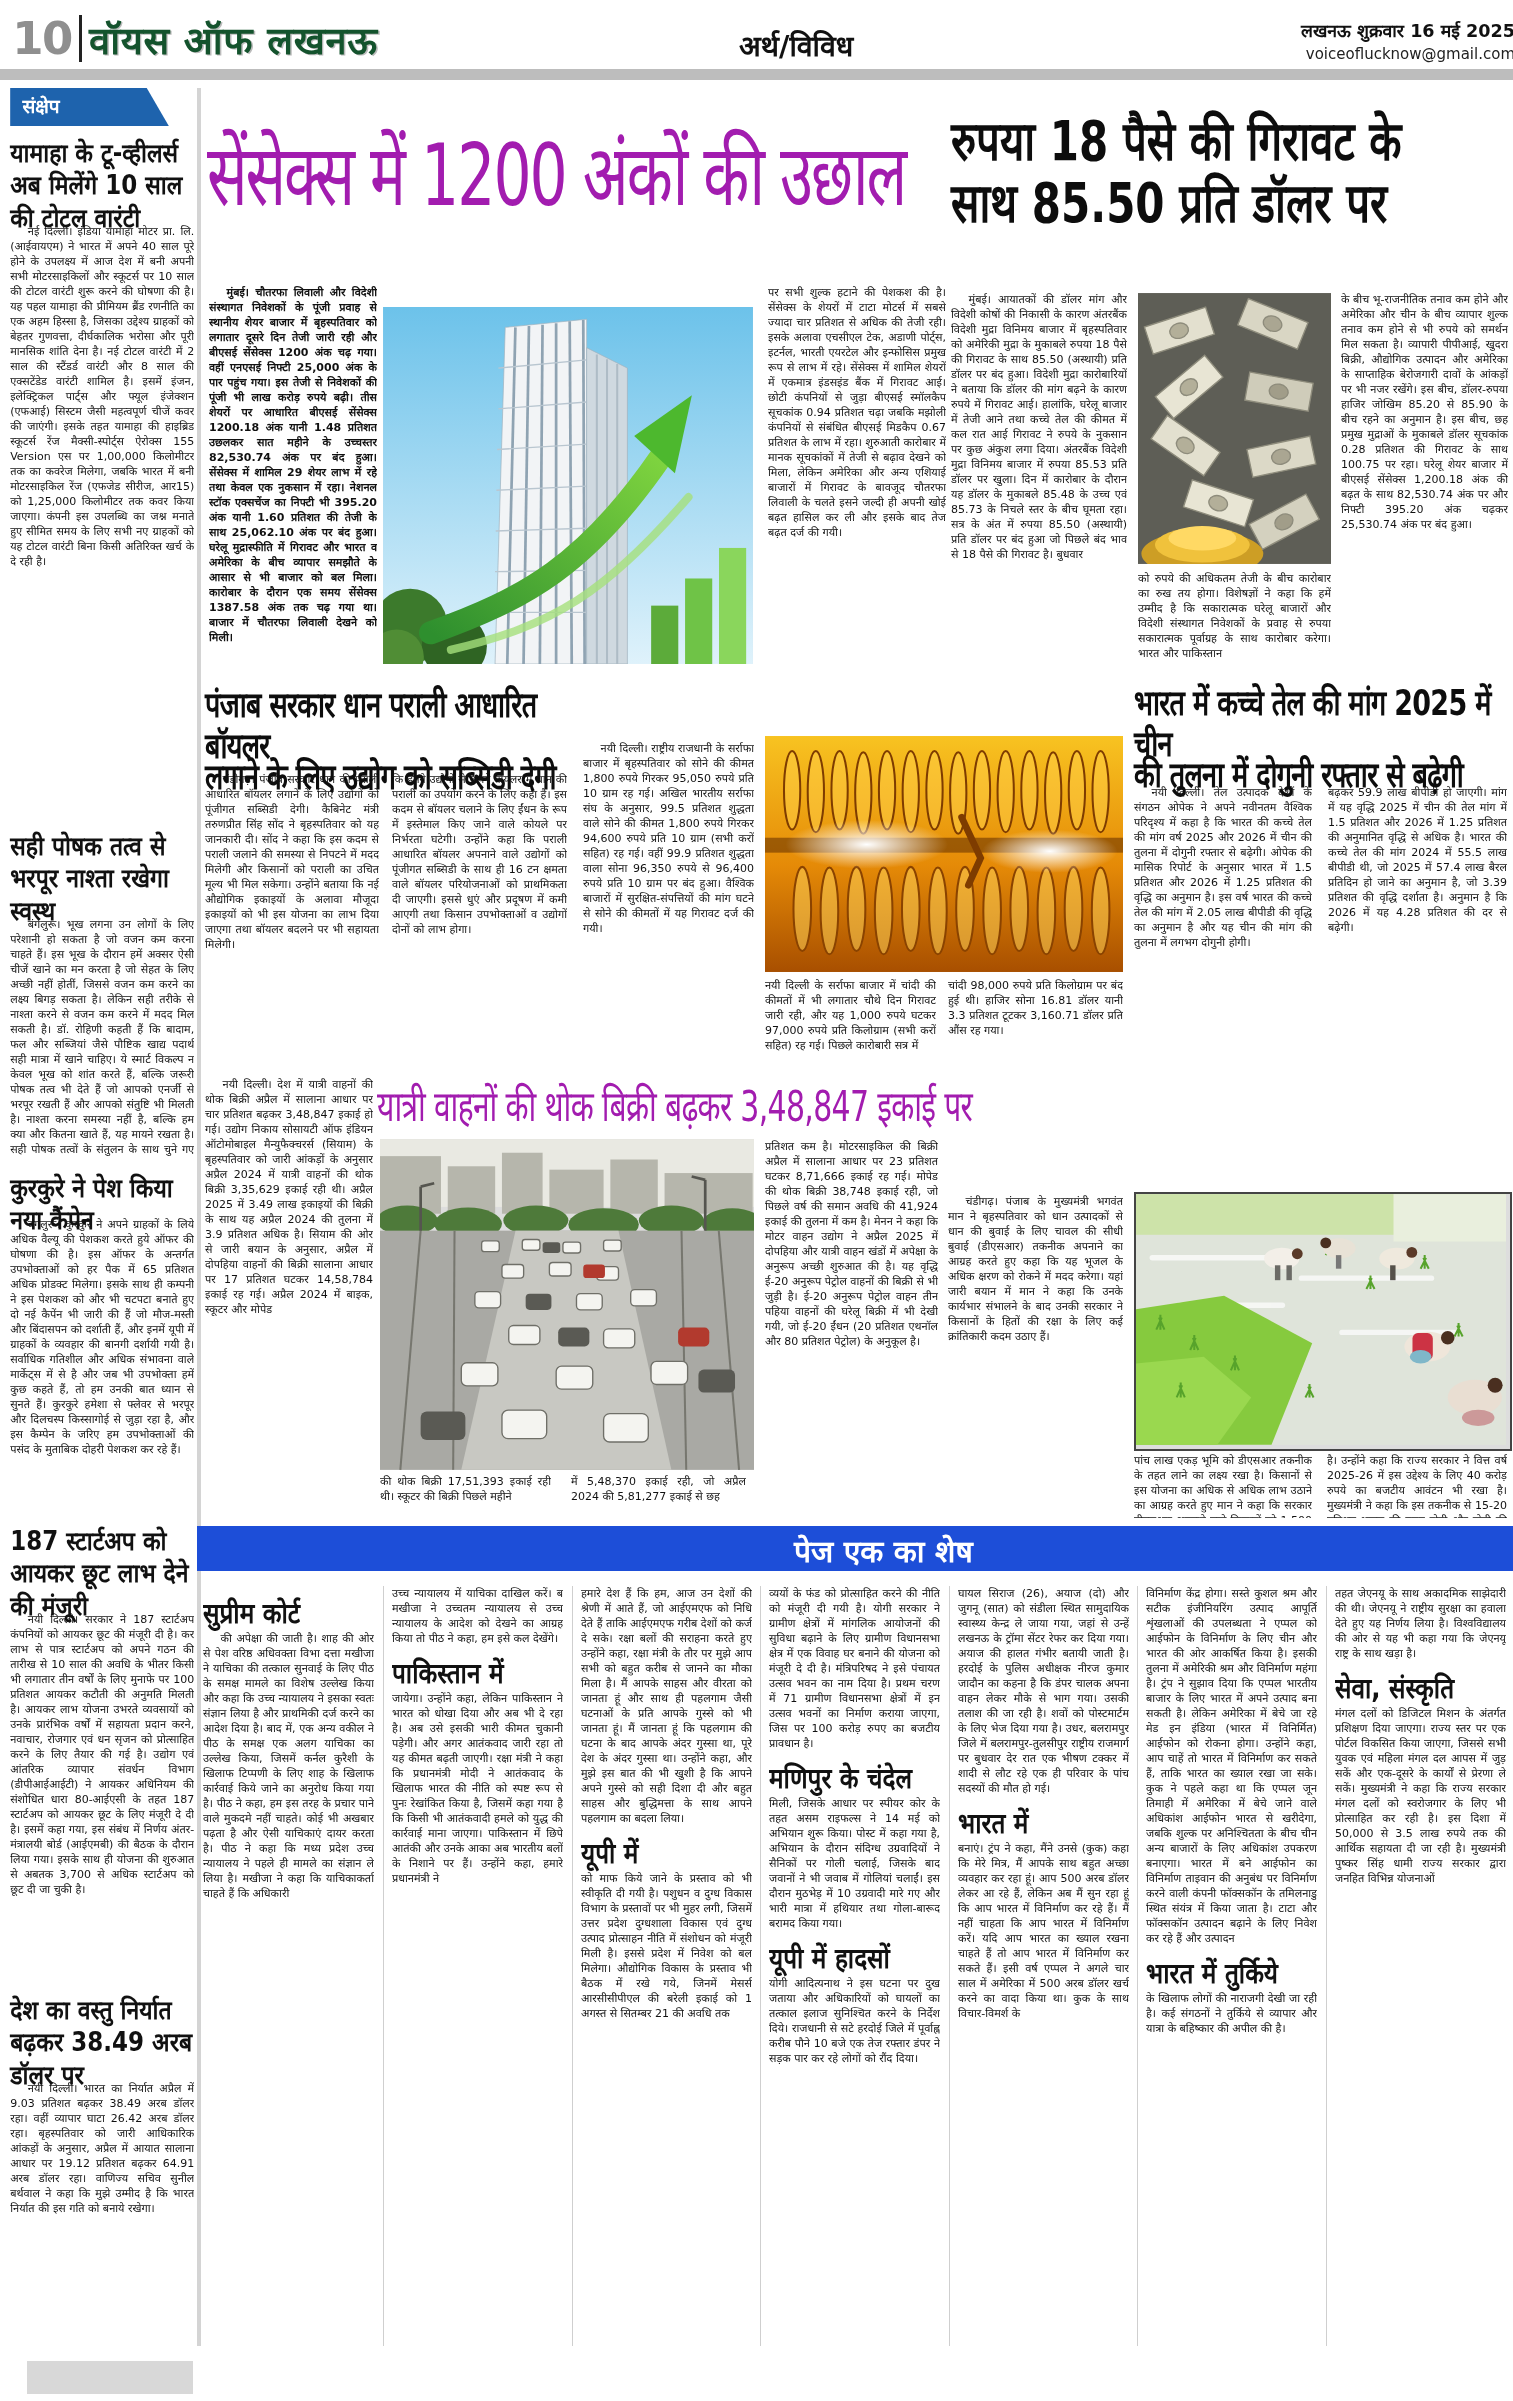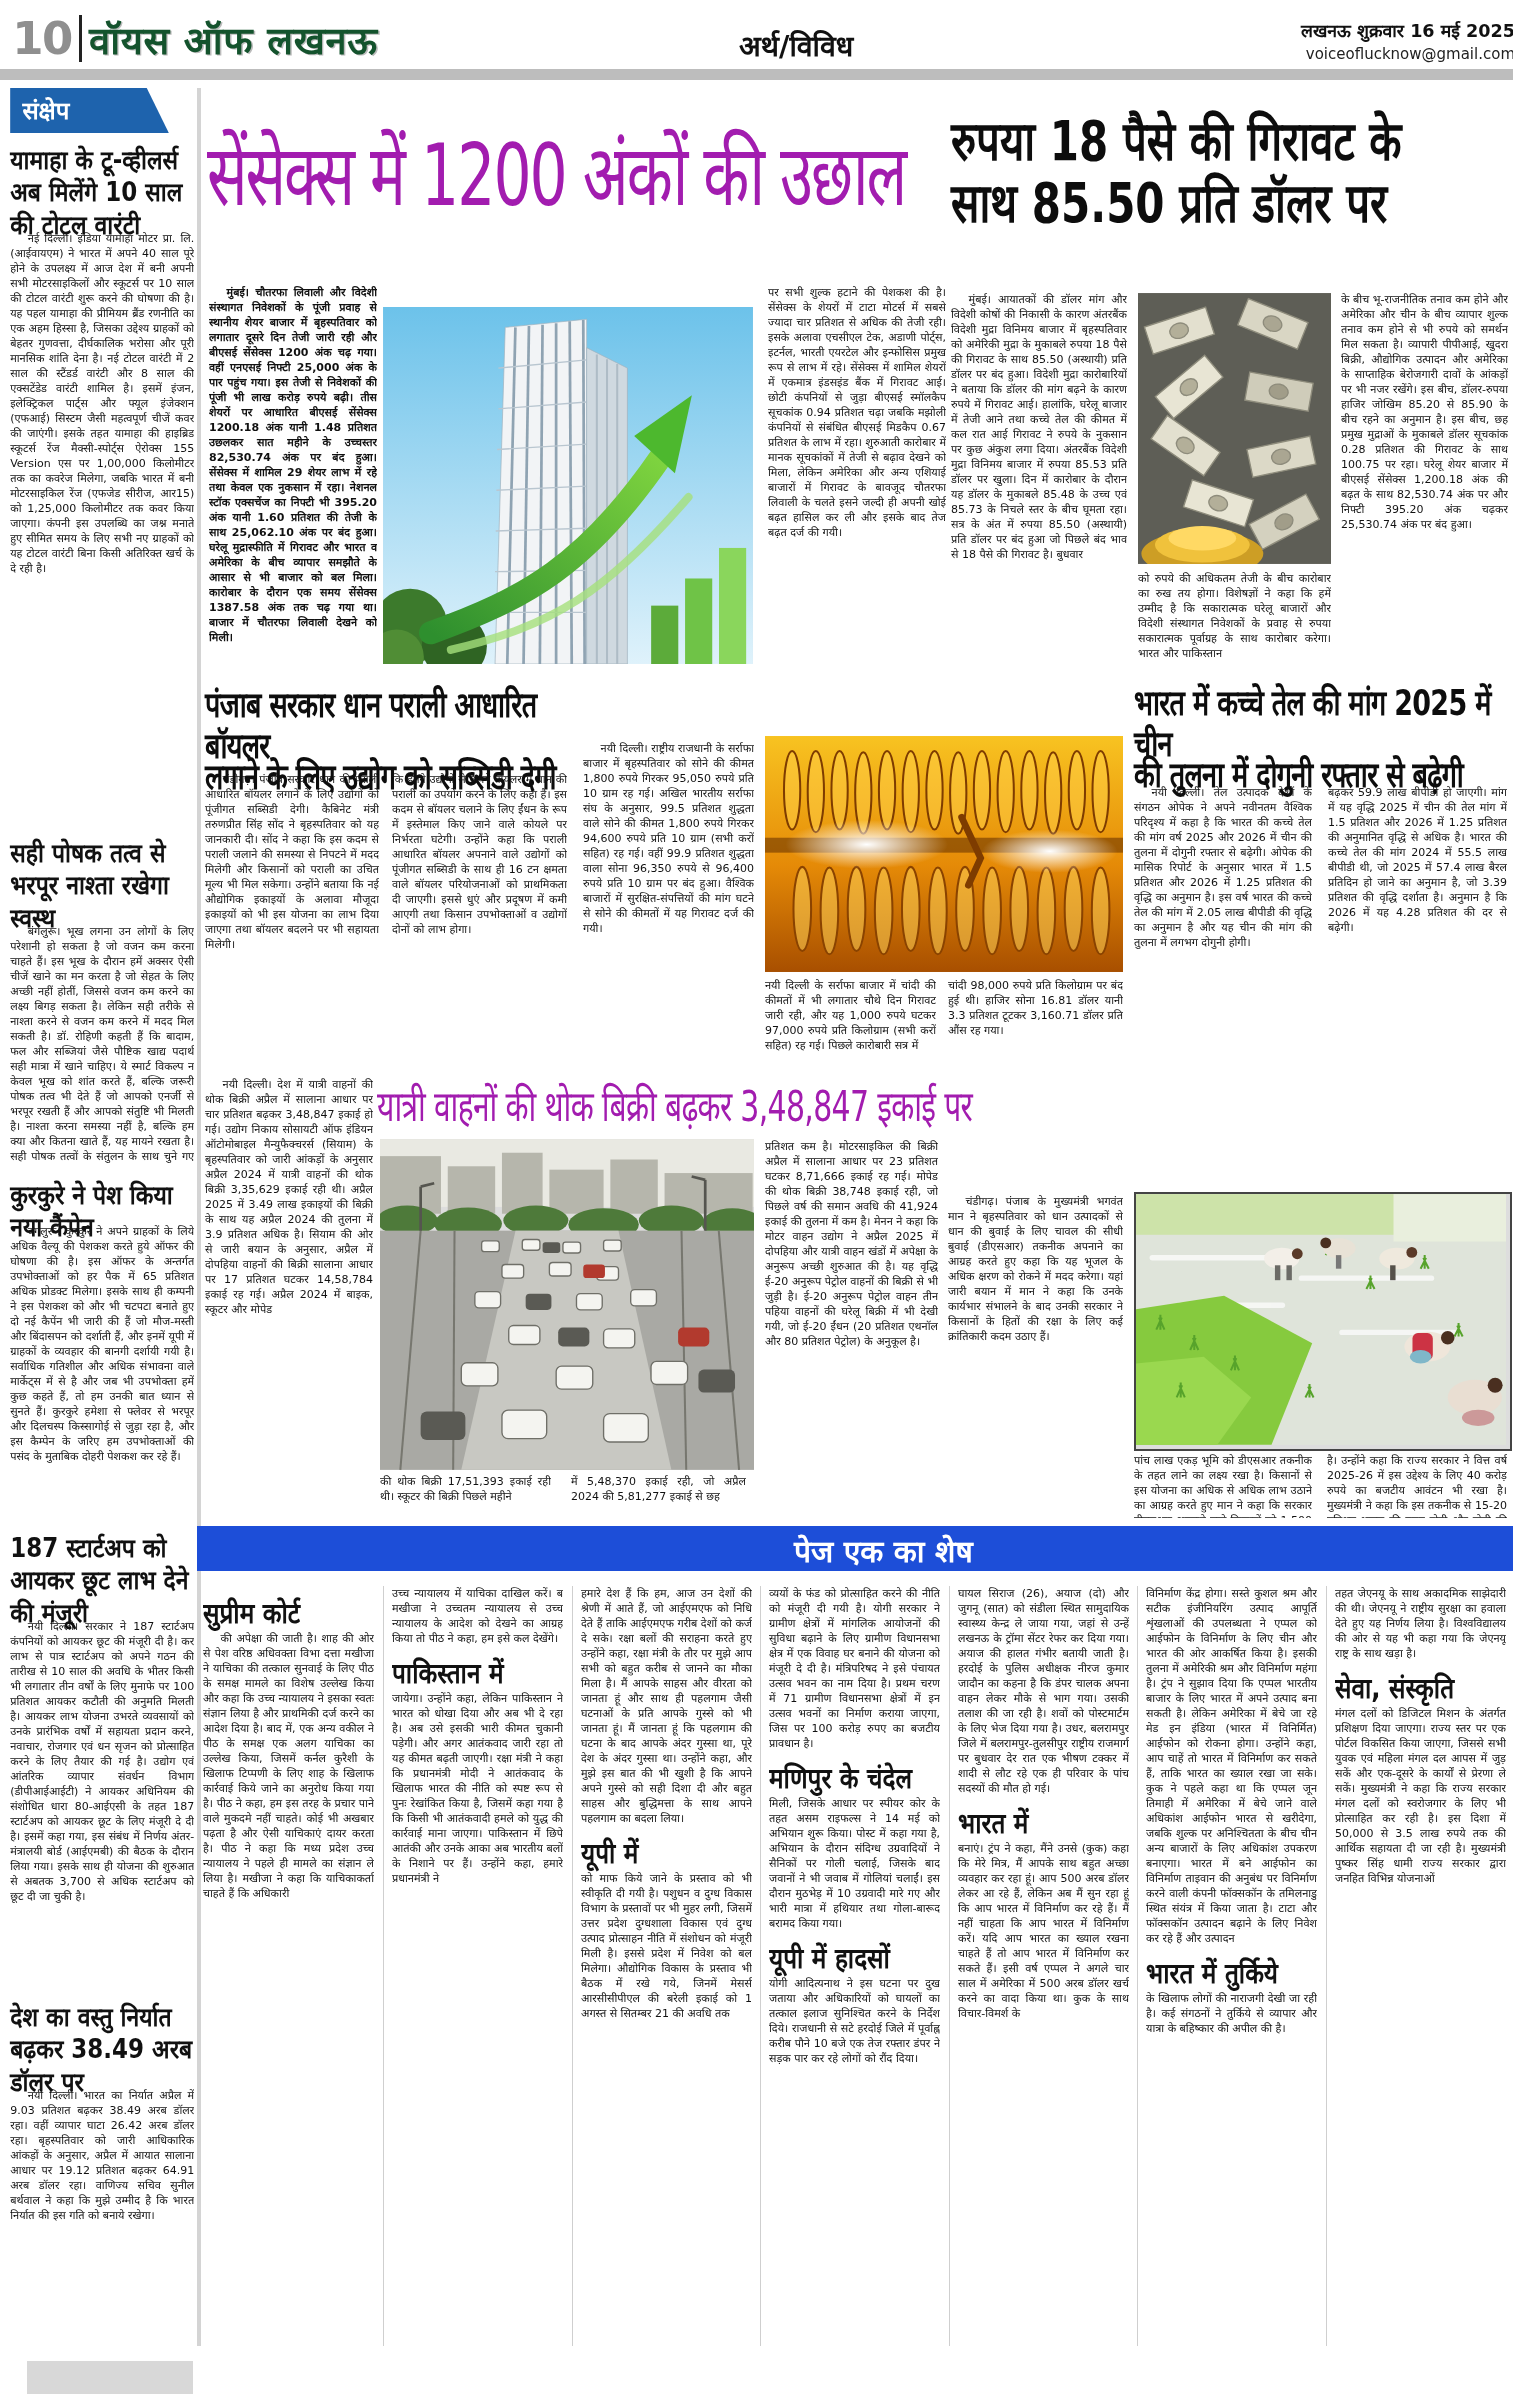--- a/index.html
+++ b/index.html
@@ -9,21 +9,21 @@
   
   .pageno{font-size:45px;font-weight:bold;color:#8f8f8f;letter-spacing:-1.4px;}
   .pageno-bar{width:3.4px;height:47px;background:#222;}
   .masthead{font-size:38px;font-weight:bold;color:#14532d;text-shadow:1.4px 1.4px 0 #bbb;letter-spacing:0.7px;}
   .section-title{font-size:28.5px;font-weight:bold;}
   .dateline{font-size:17.6px;font-weight:bold;text-align:right;}
   .email{font-size:15px;text-align:right;color:#222;}
   .gray-rule{background:#bdbdbd;}
   
   #sidebar{position:absolute;left:10.2px;top:88px;width:184px;}
-  .brief-tag{background:#1e63ad;color:#fff;font-size:24px;font-weight:bold;
+  .brief-tag{background:#1e63ad;color:#fff;font-size:19px;font-weight:bold;
              padding:5.4px 17.6px 6.8px 12.2px;display:inline-block;
              clip-path:polygon(0 0,86% 0,100% 100%,0 100%);width:129px;font-family:Liberation Serif, serif;}
   .brief-title{font-size:23px;font-weight:bold;line-height:1.25;margin:11px 0 6.8px 0;
                transform:scaleY(1.12);transform-origin:top left;}
   .body-txt{font-size:11px;line-height:15px;text-align:justify;overflow:hidden;}
   .body-txt p{margin:0;text-indent:17.6px;}
   .noindent p{text-indent:0;}
   
   .hl{font-weight:normal;color:#a21caf;white-space:nowrap;}
   .hl span{display:inline-block;transform:scaleY(1.42);transform-origin:top left;}

